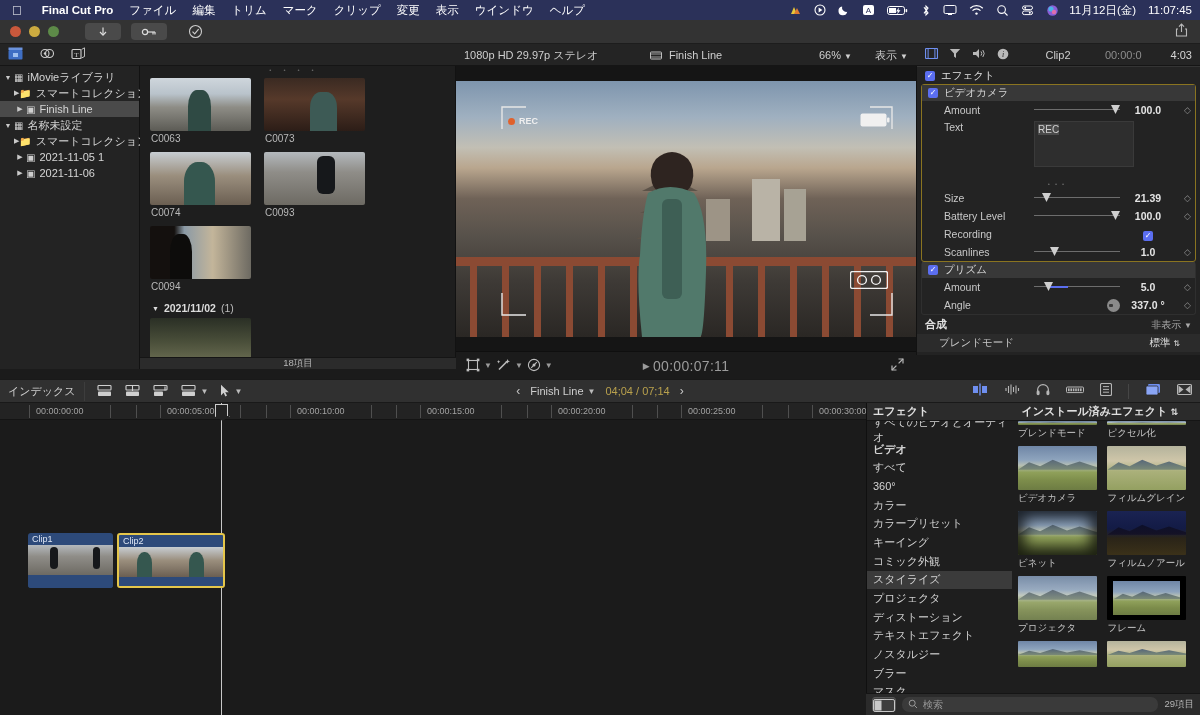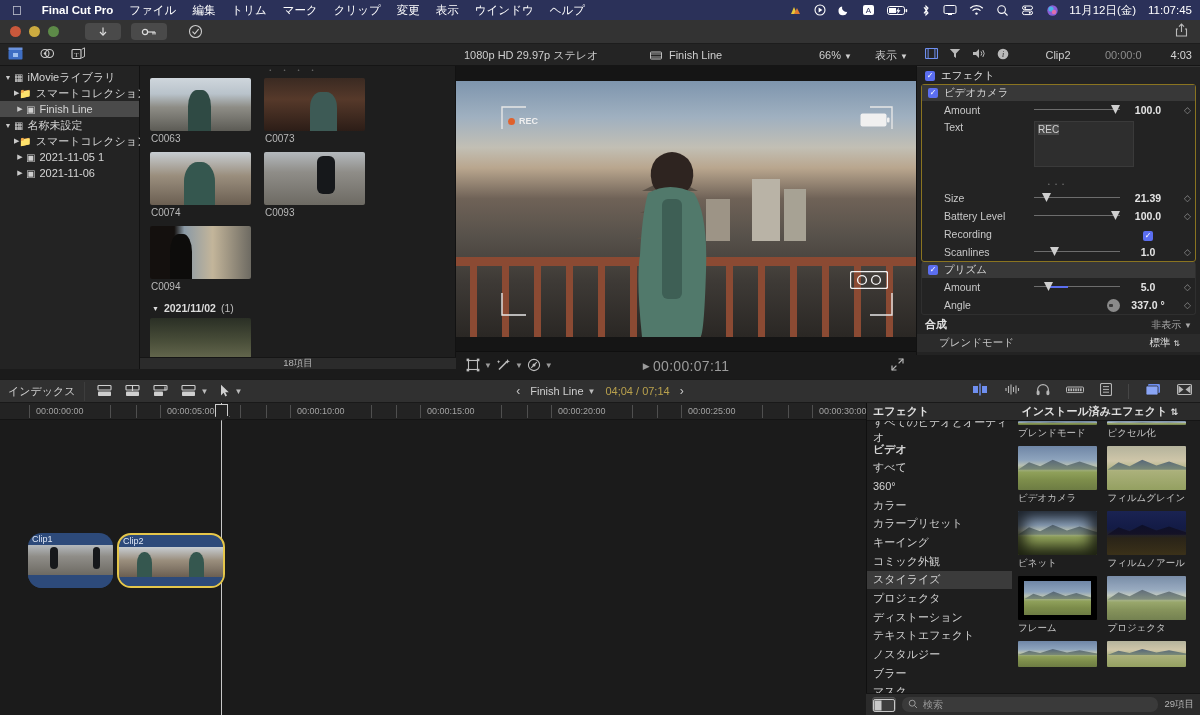--- a/index.html
+++ b/index.html
@@ -124,21 +124,21 @@
   .tl-tb .sep{ width:1px; height:15px; background:#464646;}
 
   
   .timeline { position:absolute; left:0; top:403px; width:866px; height:312px; background:#1b1b1b;}
   .ruler { position:absolute; left:0; top:0; width:866px; height:17px; background:#232323; border-bottom:1px solid #141414;}
   .ruler .tick { position:absolute; top:2px; width:1px; height:13px; background:#4f4f4f;}
   .ruler .tlab { position:absolute; top:3px; font-size:9px; color:#a3a3a3; white-space:nowrap;}
   .playhead { position:absolute; top:0; width:1px; height:312px; background:#c8c8c8;}
   .playhead .head { position:absolute; left:-6px; top:1px; width:13px; height:13px; border:1px solid #cdcdcd; border-bottom:none; background:#232323;}
   .playhead .head:after{content:"";position:absolute;left:-1px;top:11px;width:13px;height:5px;background:#232323;border-left:1px solid #cdcdcd;border-right:1px solid #cdcdcd;clip-path:polygon(0 0,100% 0,50% 100%);}
-  .tl-clip { position:absolute; top:130px; height:55px; border-radius:14px; overflow:hidden; background:#2d4a7a;}
+  .tl-clip { position:absolute; top:130px; height:55px; border-radius:3px; overflow:hidden; background:#2d4a7a;}
   .tl-clip .cname { font-size:9px; color:#dfe7f5; padding:1px 0 0 4px; height:12px;}
   .tl-clip .film { height:30px; display:flex; overflow:hidden;}
   .tl-clip .audio { height:13px; background:#2d4a7a;}
   .tl-clip.selected { border:2px solid #e5c64a; }
 
   
   .fx { position:absolute; left:866px; top:403px; width:334px; height:312px; background:#1e1e1e; border-left:1px solid #101010;}
   .fx-hdr { height:18px; display:flex; align-items:center; background:#2b2b2b; border-bottom:1px solid #151515; font-size:11px; color:#e0e0e0; font-weight:bold;}
   .fx-hdr .l { width:145px; padding-left:6px;}
   .fx-hdr .r { flex:1; text-align:right; padding-right:22px;}
@@ -940,30 +940,30 @@
           </div>
         <div class="fx-name">ビネット</div>
       </div>
       <div class="fx-cell">
         <div class="fx-thumb">
             <div class="ls noir"></div>
           </div>
         <div class="fx-name">フィルムノアール</div>
       </div>
       <div class="fx-cell">
+        <div class="fx-thumb">
+            <div class="ls proj"></div>
+          </div>
+        <div class="fx-name">プロジェクタ</div>
+      </div>
+      <div class="fx-cell">
         <div class="fx-thumb" style="background:#000">
             <div class="ls" style="width:67px;height:34px;margin:5px auto;"></div>
           </div>
         <div class="fx-name">フレーム</div>
-      </div>
-      <div class="fx-cell">
-        <div class="fx-thumb">
-            <div class="ls proj"></div>
-          </div>
-        <div class="fx-name">プロジェクタ</div>
       </div>
       <div class="fx-cell">
         <div class="fx-thumb" style="height:26px;overflow:hidden">
             <div class="ls"></div>
           </div>
       </div>
       <div class="fx-cell">
         <div class="fx-thumb" style="height:26px;overflow:hidden">
             <div class="ls grain"></div>
           </div>

